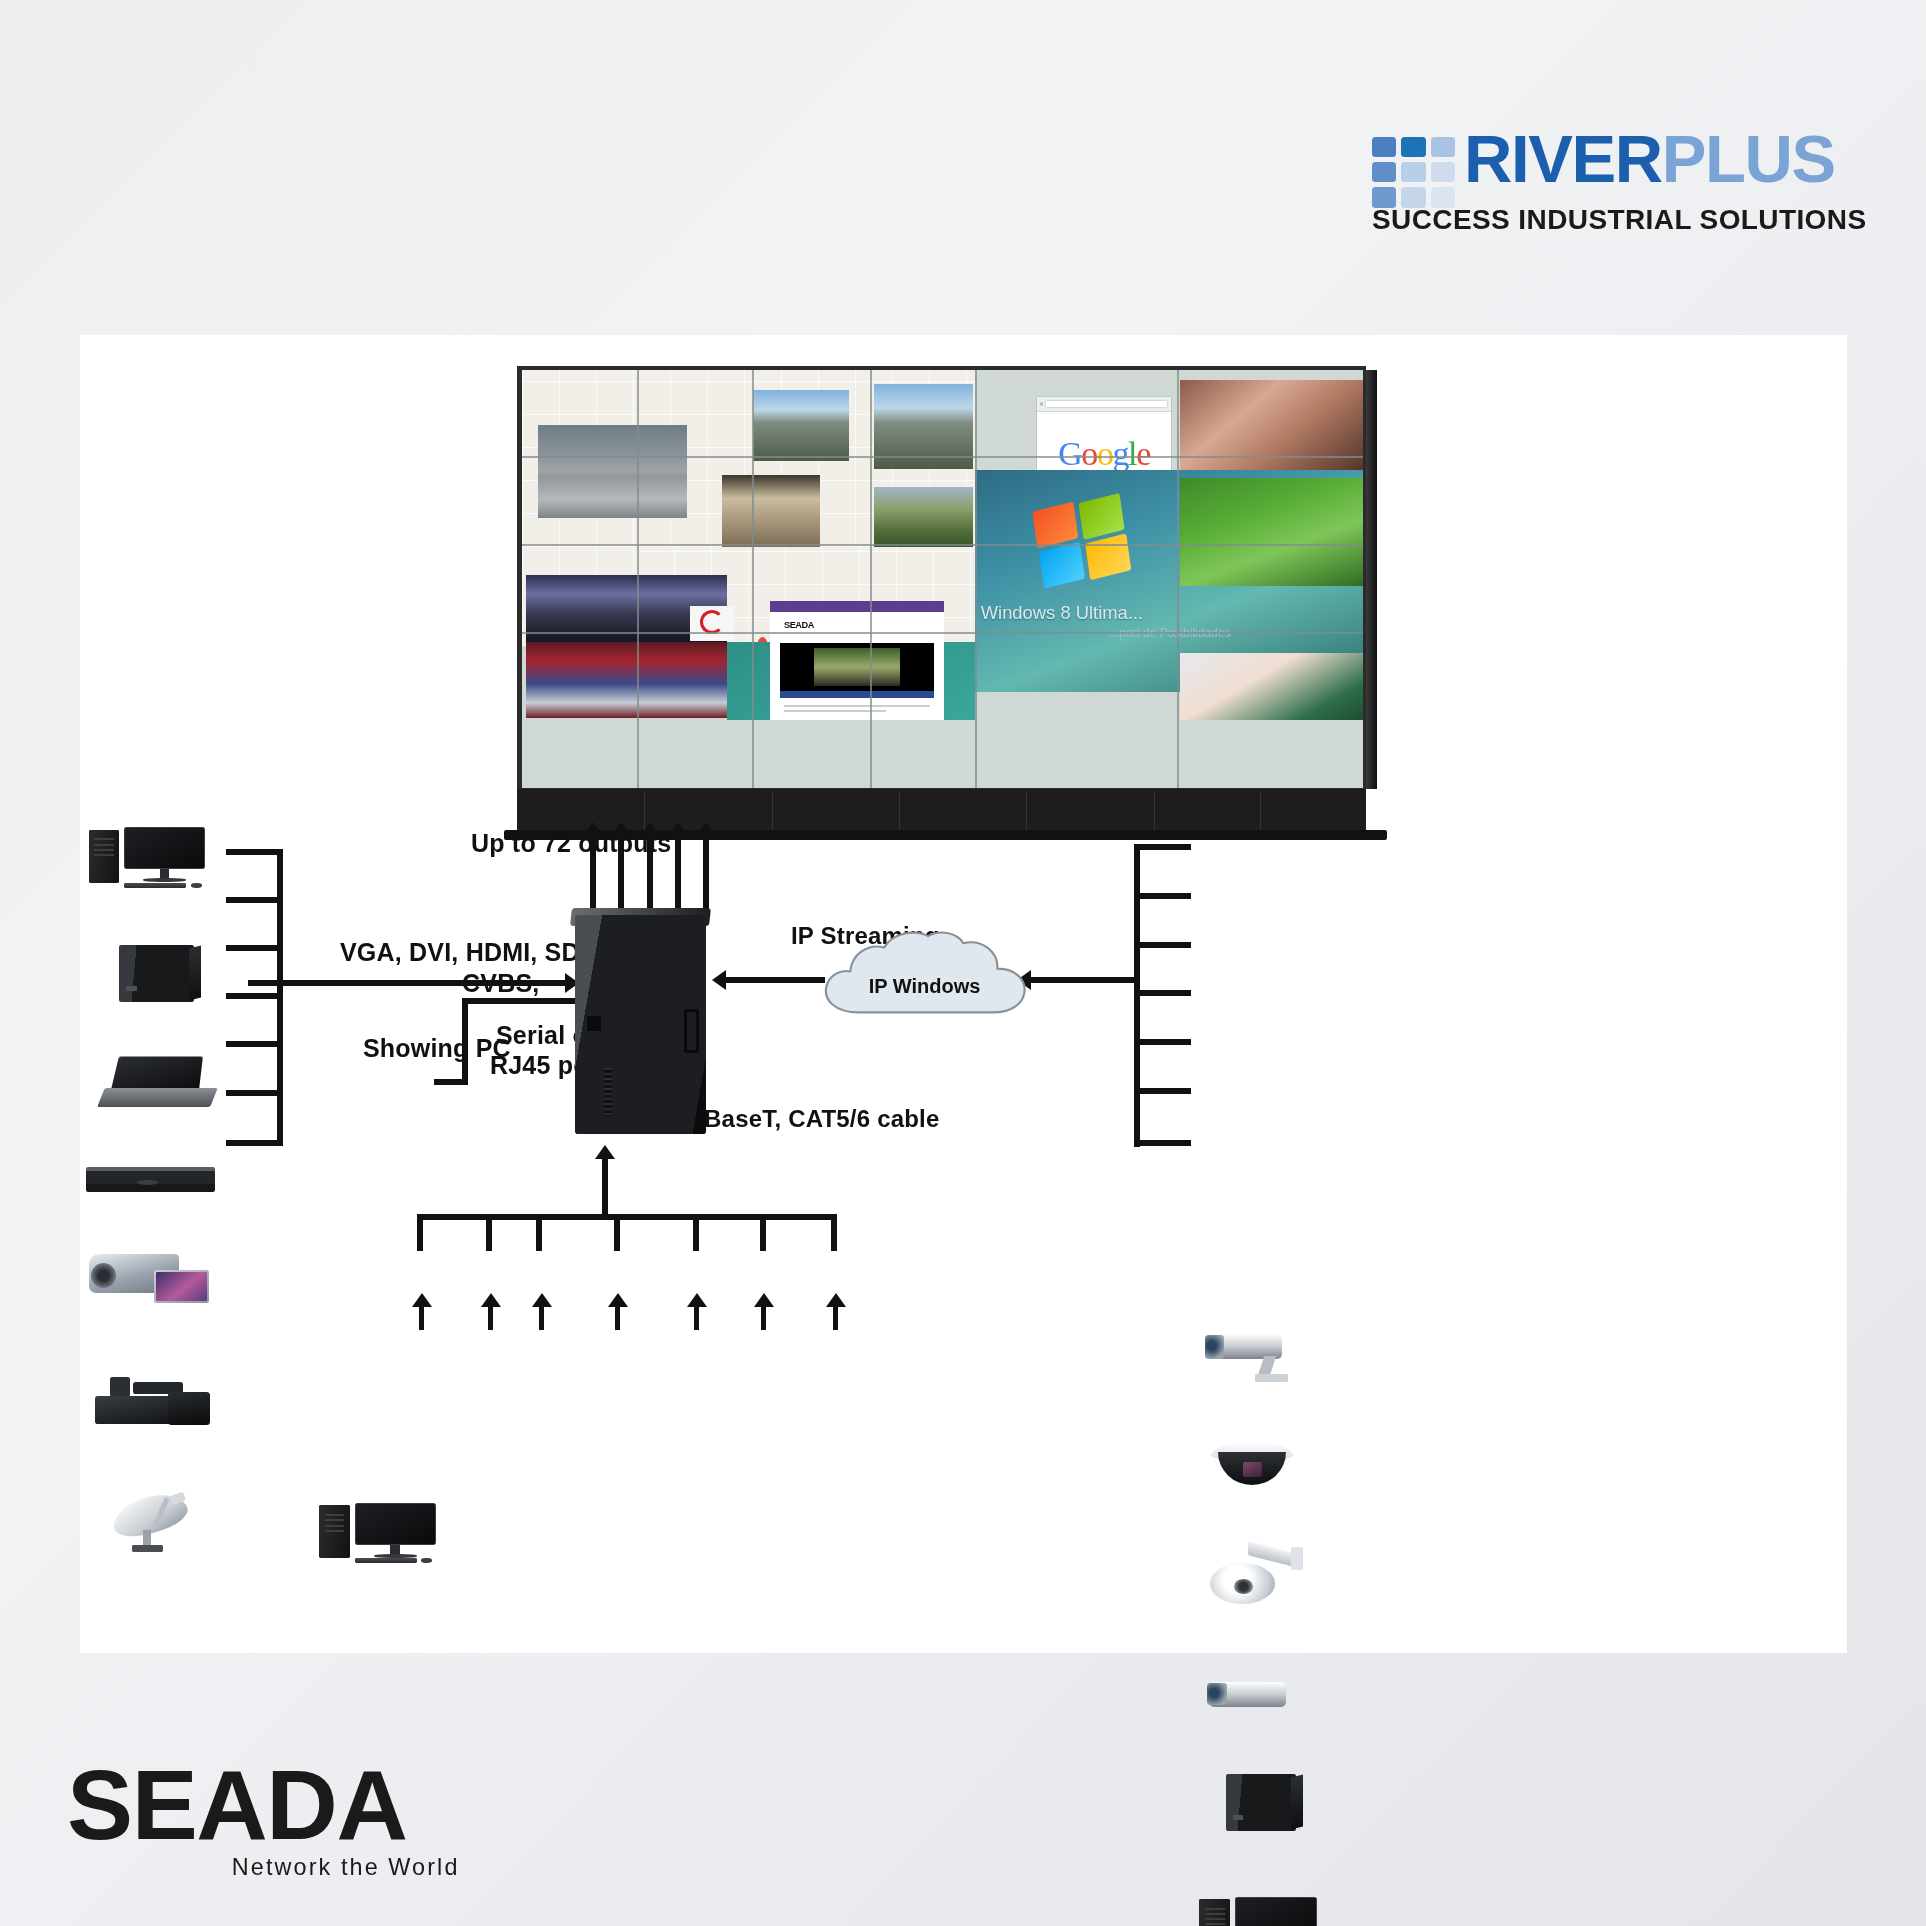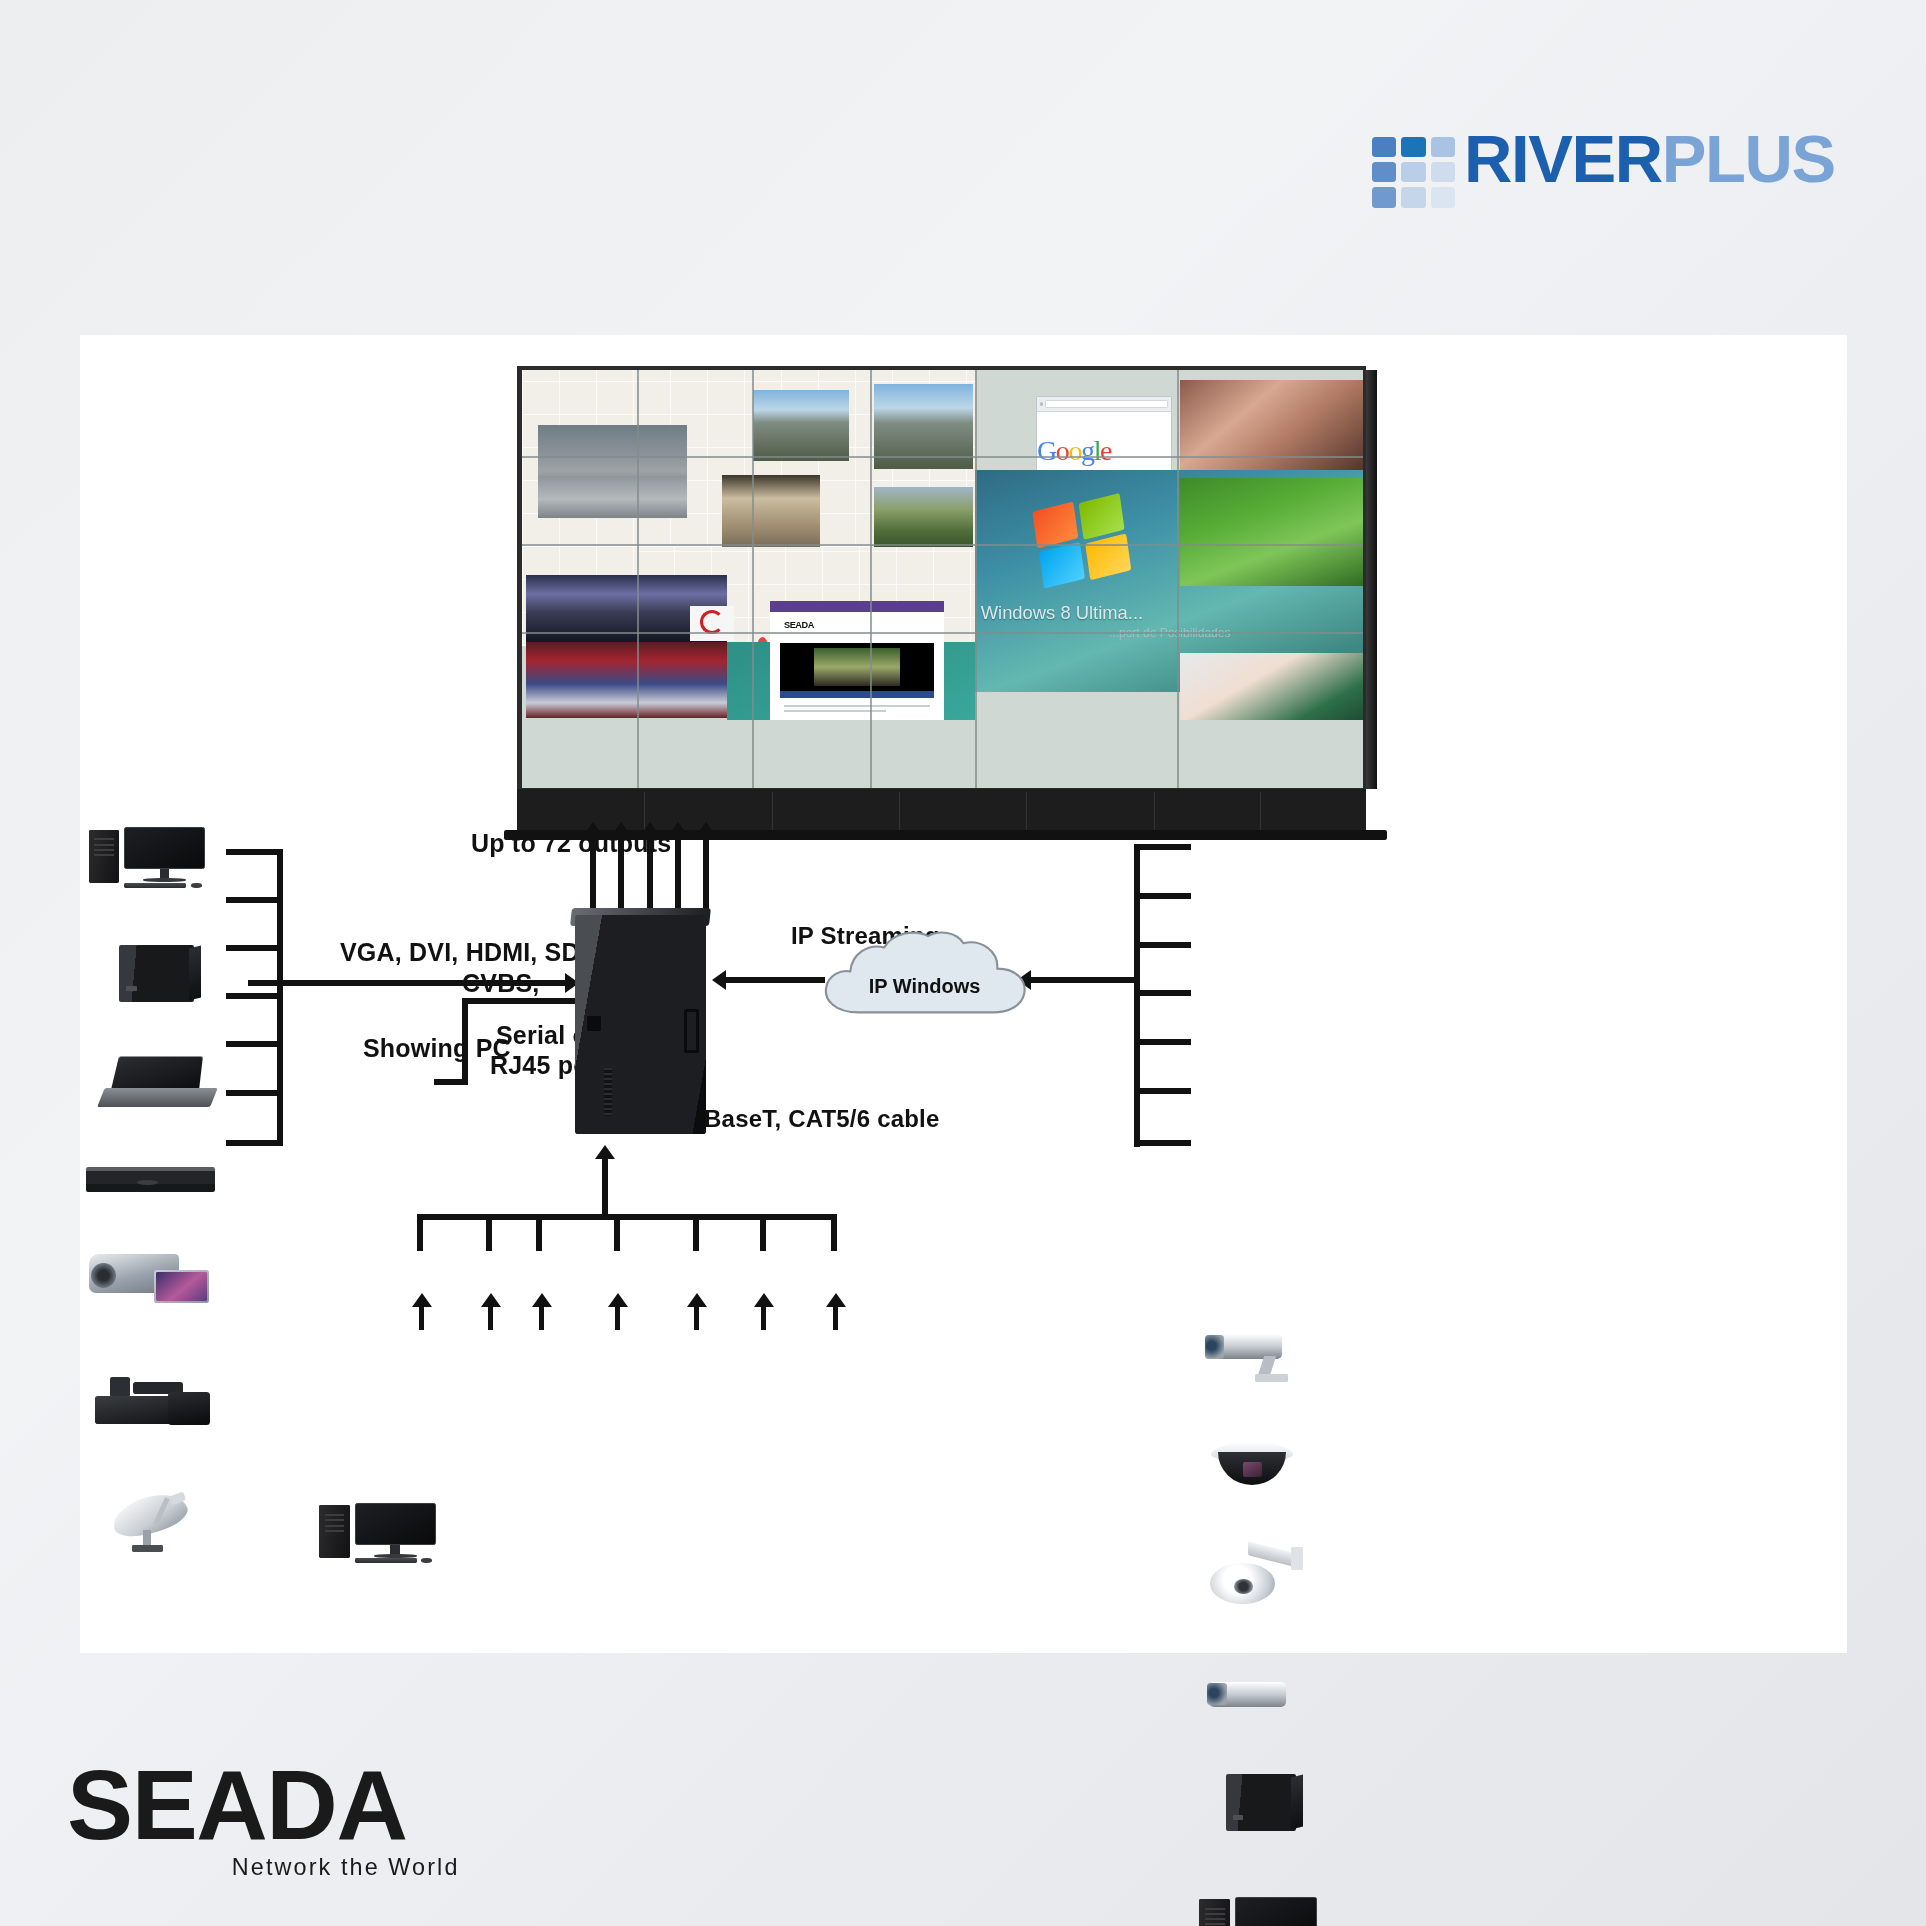--- a/index.html
+++ b/index.html
@@ -63,21 +63,21 @@
   .photo-woman  { background:linear-gradient(150deg,#e6e9ec 0%,#f0ded2 40%,#2e6f49 78%,#1d4c32 100%); }
   .photo-studio1{ background:linear-gradient(180deg,#2a2f4a 0%,#6d6fa4 28%,#3a3c55 55%,#121420 100%); }
   .photo-studio2{ background:linear-gradient(180deg,#5b1b22 0%,#a32430 25%,#3b4a86 55%,#c8ccd6 80%,#6d1e24 100%); }
   .win8bg { background:linear-gradient(160deg,#2e6b84 0%,#3d8fa5 30%,#63b8b0 62%,#2b6e6b 100%); }
 
   .browserwin { background:#fff; box-shadow:0 0 0 0.7px #b9c0c6; }
   .browserwin .bar { height:14%; background:#eceff1; border-bottom:0.7px solid #d3d8db; display:flex;
      align-items:center; padding:0 2.8px; gap:2.1px; }
   .browserwin .bar i { width:3.5px; height:3.5px; border-radius:50%; background:#b7bfc5; display:block; }
   .browserwin .urlbar { flex:1; height:56%; background:#fff; border:0.7px solid #d3d8db; border-radius:1.4px; }
-  .googlelogo { text-align:left; margin-top:17%; font-size:28px; font-family:"Liberation Serif",serif; letter-spacing:-1.4px; }
+  .googlelogo { text-align:center; margin-top:17%; font-size:34px; font-family:"Liberation Serif",serif; letter-spacing:-1.4px; }
   .googlelogo .g1{color:#4285f4}.googlelogo .g2{color:#ea4335}.googlelogo .g3{color:#fbbc05}
   .googlelogo .g4{color:#4285f4}.googlelogo .g5{color:#34a853}.googlelogo .g6{color:#ea4335}
   .googlesearch { margin:5.7px auto 0; width:62%; height:6.4px; background:#f1f3f4; border-radius:1.4px; }
 
   .winflag { position:absolute; width:93px; height:85px; transform:rotate(-8deg) skewY(-6deg); }
   .winflag span { position:absolute; width:42px; height:37px; border-radius:2.8px; }
   .win8text { position:absolute; color:#dbe9ee; font-size:18.4px; font-weight:300; white-space:nowrap;
      text-shadow:0 0.7px 1.4px rgba(0,0,0,.35); font-family:"Liberation Sans",sans-serif; }
   .win8sub { position:absolute; color:#9fc0c8; font-size:12px; white-space:nowrap; }
 
@@ -231,20 +231,21 @@
       <i style="background: rgb(95, 142, 201);"></i>
       <i style="background: rgb(185, 206, 232);"></i>
       <i style="background: rgb(207, 220, 238);"></i>
       <i style="background: rgb(111, 153, 207);"></i>
       <i style="background: rgb(198, 214, 234);"></i>
       <i style="background: rgb(219, 229, 242);"></i>
     </div>
   <div class="wordmark">
     <span class="a">RIVER</span><span class="b">PLUS</span>
   </div>
+  <div class="tagline">SUCCESS INDUSTRIAL SOLUTIONS</div>
 </div>
 
 <div id="panel">
 
   <div id="videowall">
     <div id="vw-side"></div>
     <div id="vw-frame">
       <div id="vw-screen">
 
         <div class="vw-cell maptile roadgrid" style="left:0;top:0;width:453px;height:276px;"></div>

